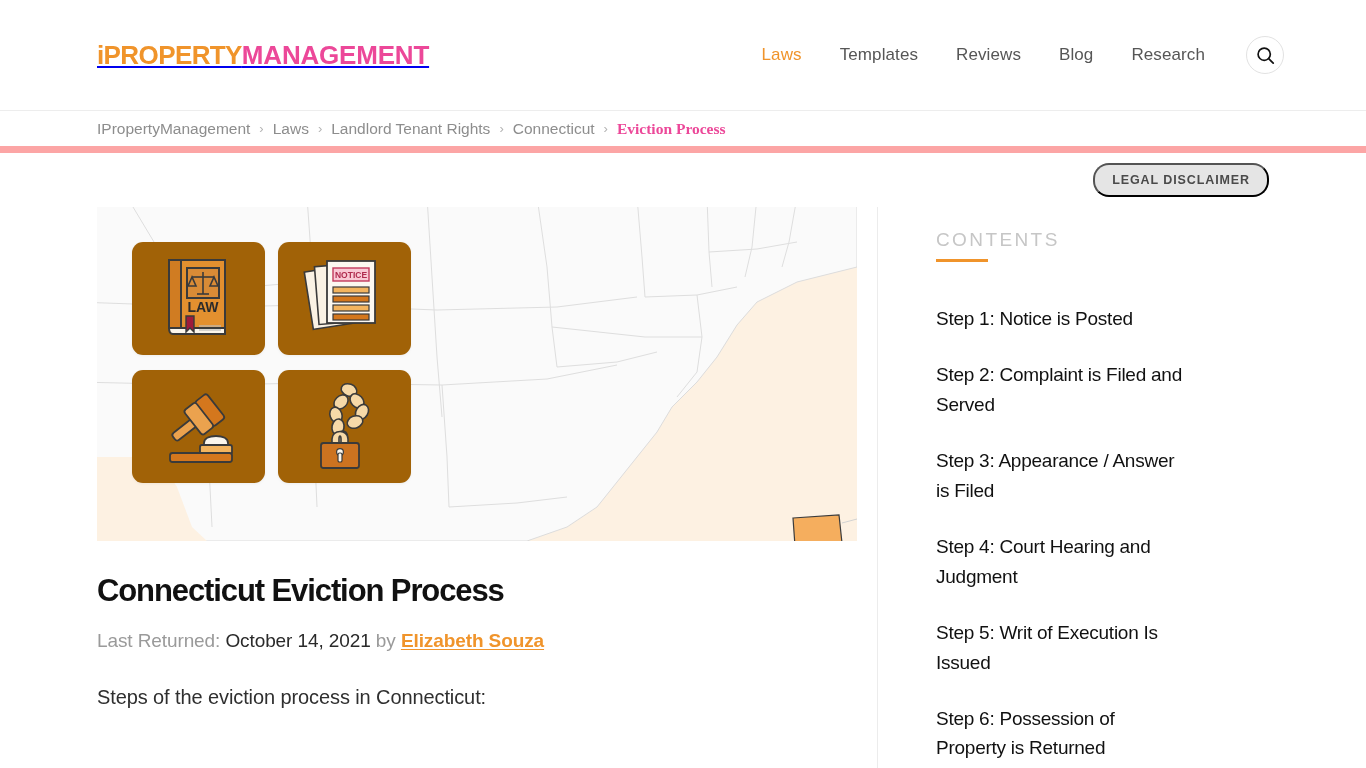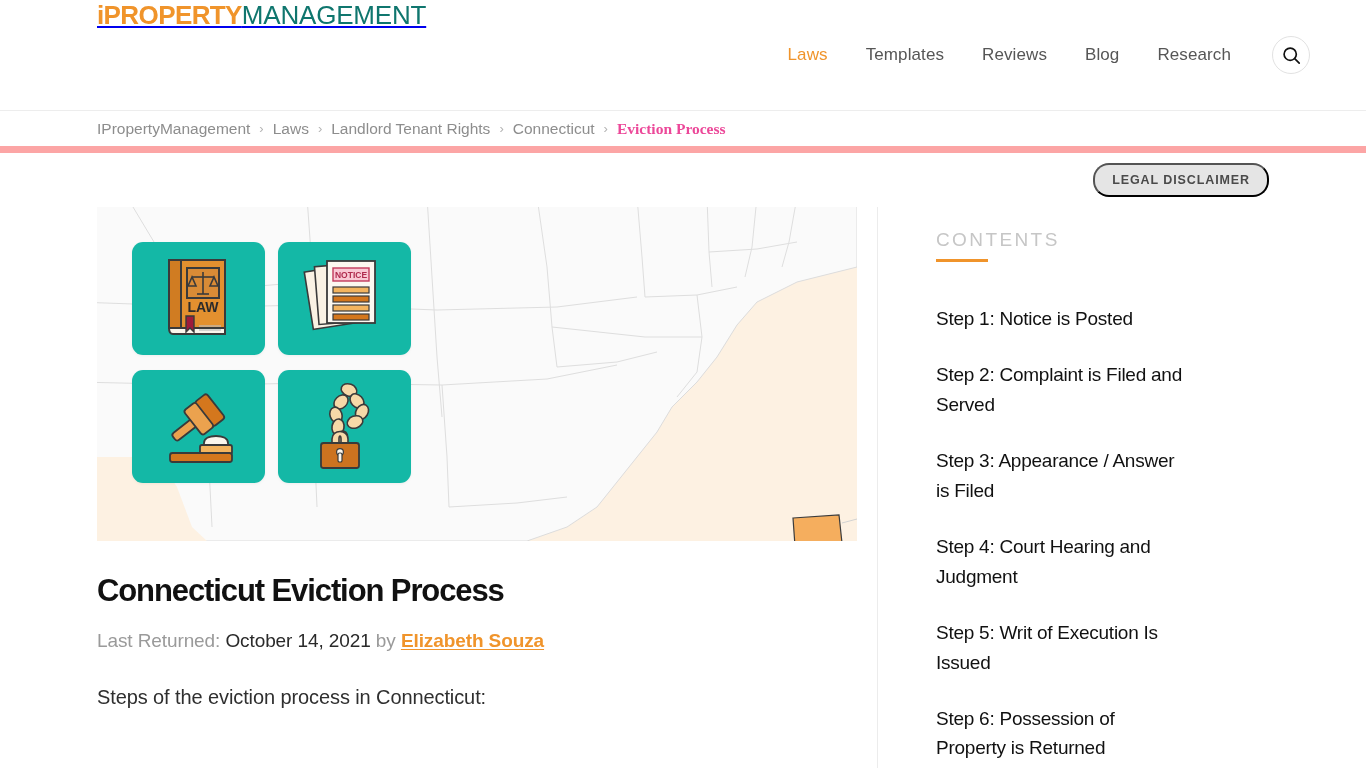--- a/index.html
+++ b/index.html
@@ -10,39 +10,40 @@
     background: #ffffff;
     font-family: "Liberation Sans", sans-serif;
     -webkit-font-smoothing: antialiased;
   }
 
   
   .site-header {
     height: 110px;
     background: #ffffff;
     display: flex;
-    padding: 0 56px 0 97px;
+    align-items: center;
+    padding: 0 82px 0 97px;
     position: relative;
   }
   .logo {
     font-size: 26px;
     letter-spacing: -0.2px;
     white-space: nowrap;
     font-weight: 400;
     display: flex;
     align-items: baseline;
   }
   .logo-brand {
     color: #F0942B;
     font-weight: 700;
     letter-spacing: -0.6px;
   }
   .logo-rest {
-    color: #0f766e;
-    font-weight: 400;
+    color: #ec4899;
+    font-weight: 700;
     letter-spacing: -0.2px;
   }
   .nav {
     margin-left: auto;
     display: flex;
     align-items: center;
     gap: 0;
   }
   .nav-item {
     font-size: 17px;
@@ -143,21 +144,21 @@
   .cards {
     position: absolute;
     left: 35px;
     top: 35px;
     display: grid;
     grid-template-columns: 133px 133px;
     grid-template-rows: 113px 113px;
     gap: 15px 13px;
   }
   .icon-card {
-    background: #14b8a6;
+    background: #a16207;
     border-radius: 11px;
     display: flex;
     align-items: center;
     justify-content: center;
     box-shadow: 0 1px 3px rgba(0,0,0,0.05);
   }
   .icon-card svg { position: static; }
 
   
   .page-title {

